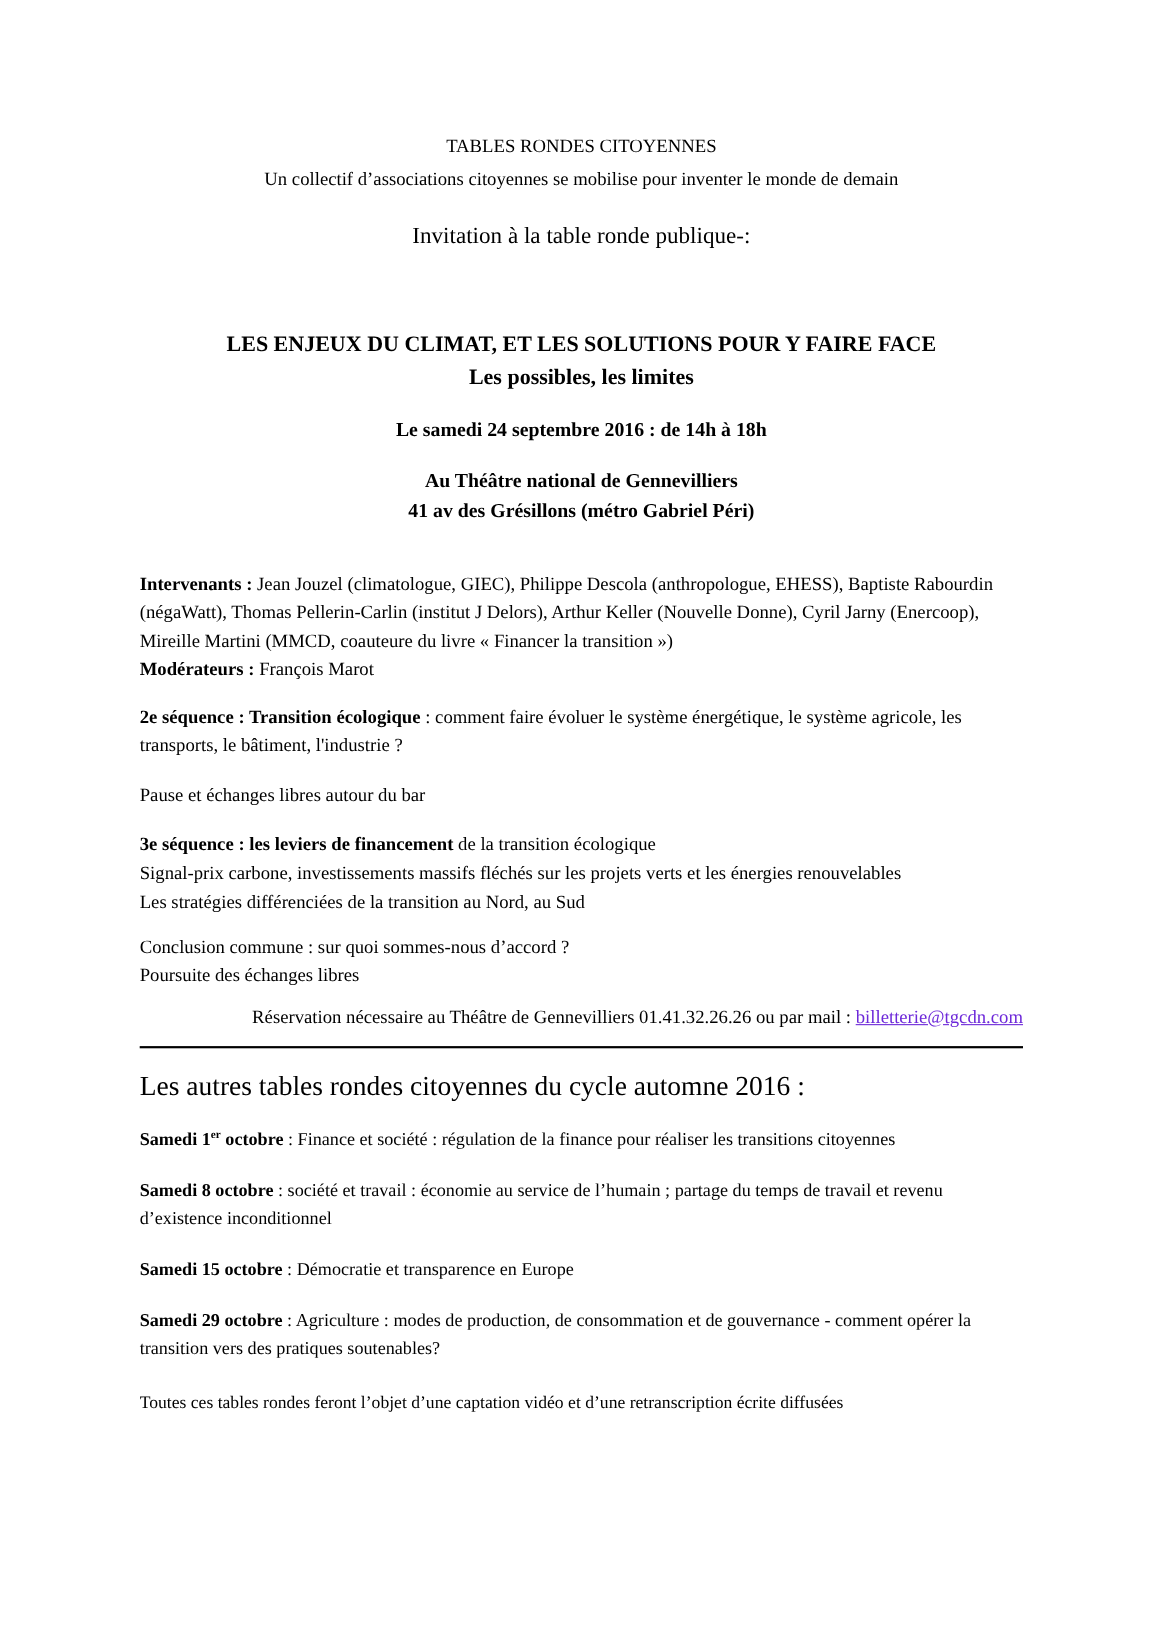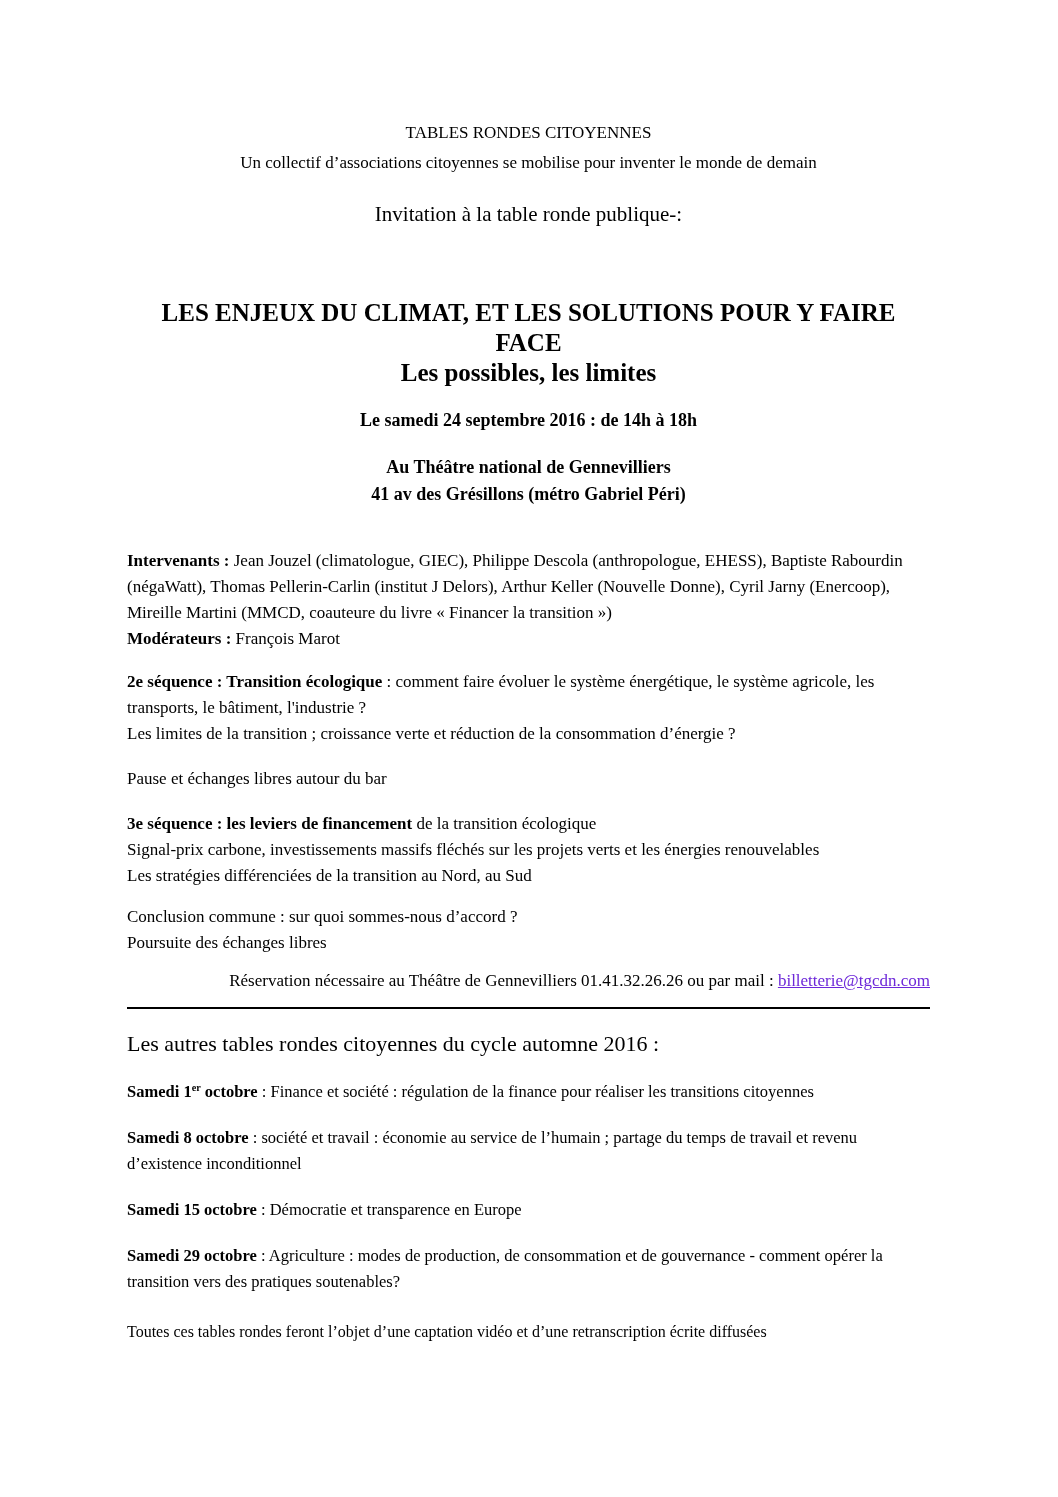--- a/index.html
+++ b/index.html
@@ -25,21 +25,21 @@
     line-height: 30px;
   }
   .invitation {
     margin-top: 20px;
     font-size: 21px;
     line-height: 32px;
   }
   .title-block {
     margin-top: 68px;
     font-weight: bold;
-    font-size: 25px;
+    font-size: 20px;
     line-height: 30px;
   }
   .date-line {
     margin-top: 18px;
     font-weight: bold;
     font-size: 18px;
     line-height: 28px;
   }
   .venue-block {
     margin-top: 20px;
@@ -67,21 +67,21 @@
     cursor: pointer;
   }
   .rule {
     margin-top: 14px;
     border-top: 2px solid #000000;
     height: 0;
     width: 100%;
   }
   .schedule-heading {
     margin-top: 20px;
-    font-size: 22px;
+    font-size: 25px;
     line-height: 30px;
   }
   .schedule-item {
     margin-top: 20px;
     font-size: 16.5px;
     line-height: 26px;
   }
   .footer-note {
     margin-top: 24px;
     font-size: 16px;
@@ -112,21 +112,20 @@
   </div>
 
   <p class="para intervenants">
     <strong>Intervenants :</strong><span> Jean Jouzel (climatologue, GIEC), Philippe Descola (anthropologue, EHESS), Baptiste Rabourdin (négaWatt), Thomas Pellerin-Carlin (institut J Delors), Arthur Keller (Nouvelle Donne), Cyril Jarny (Enercoop), Mireille Martini (MMCD, coauteure du livre « Financer la transition »)</span><br>
     <strong>Modérateurs :</strong><span> François Marot</span>
   </p>
 
 
   <p class="para mt-std">
     <strong>2e séquence : Transition écologique</strong><span> : comment faire évoluer le système énergétique, le système agricole, les transports, le bâtiment, l'industrie ?</span><br>
-    <span>Les limites de la transition ; croissance verte et réduction de la consommation d’énergie ?</span>
   </p>
 
   <p class="para mt-pause">Pause et échanges libres autour du bar</p>
 
   <p class="para mt-seq3">
     <strong>3e séquence : les leviers de financement</strong><span> de la transition écologique</span><br>
     <span>Signal-prix carbone, investissements massifs fléchés sur les projets verts et les énergies renouvelables</span><br>
     <span>Les stratégies différenciées de la transition au Nord, au Sud</span>
   </p>
 

